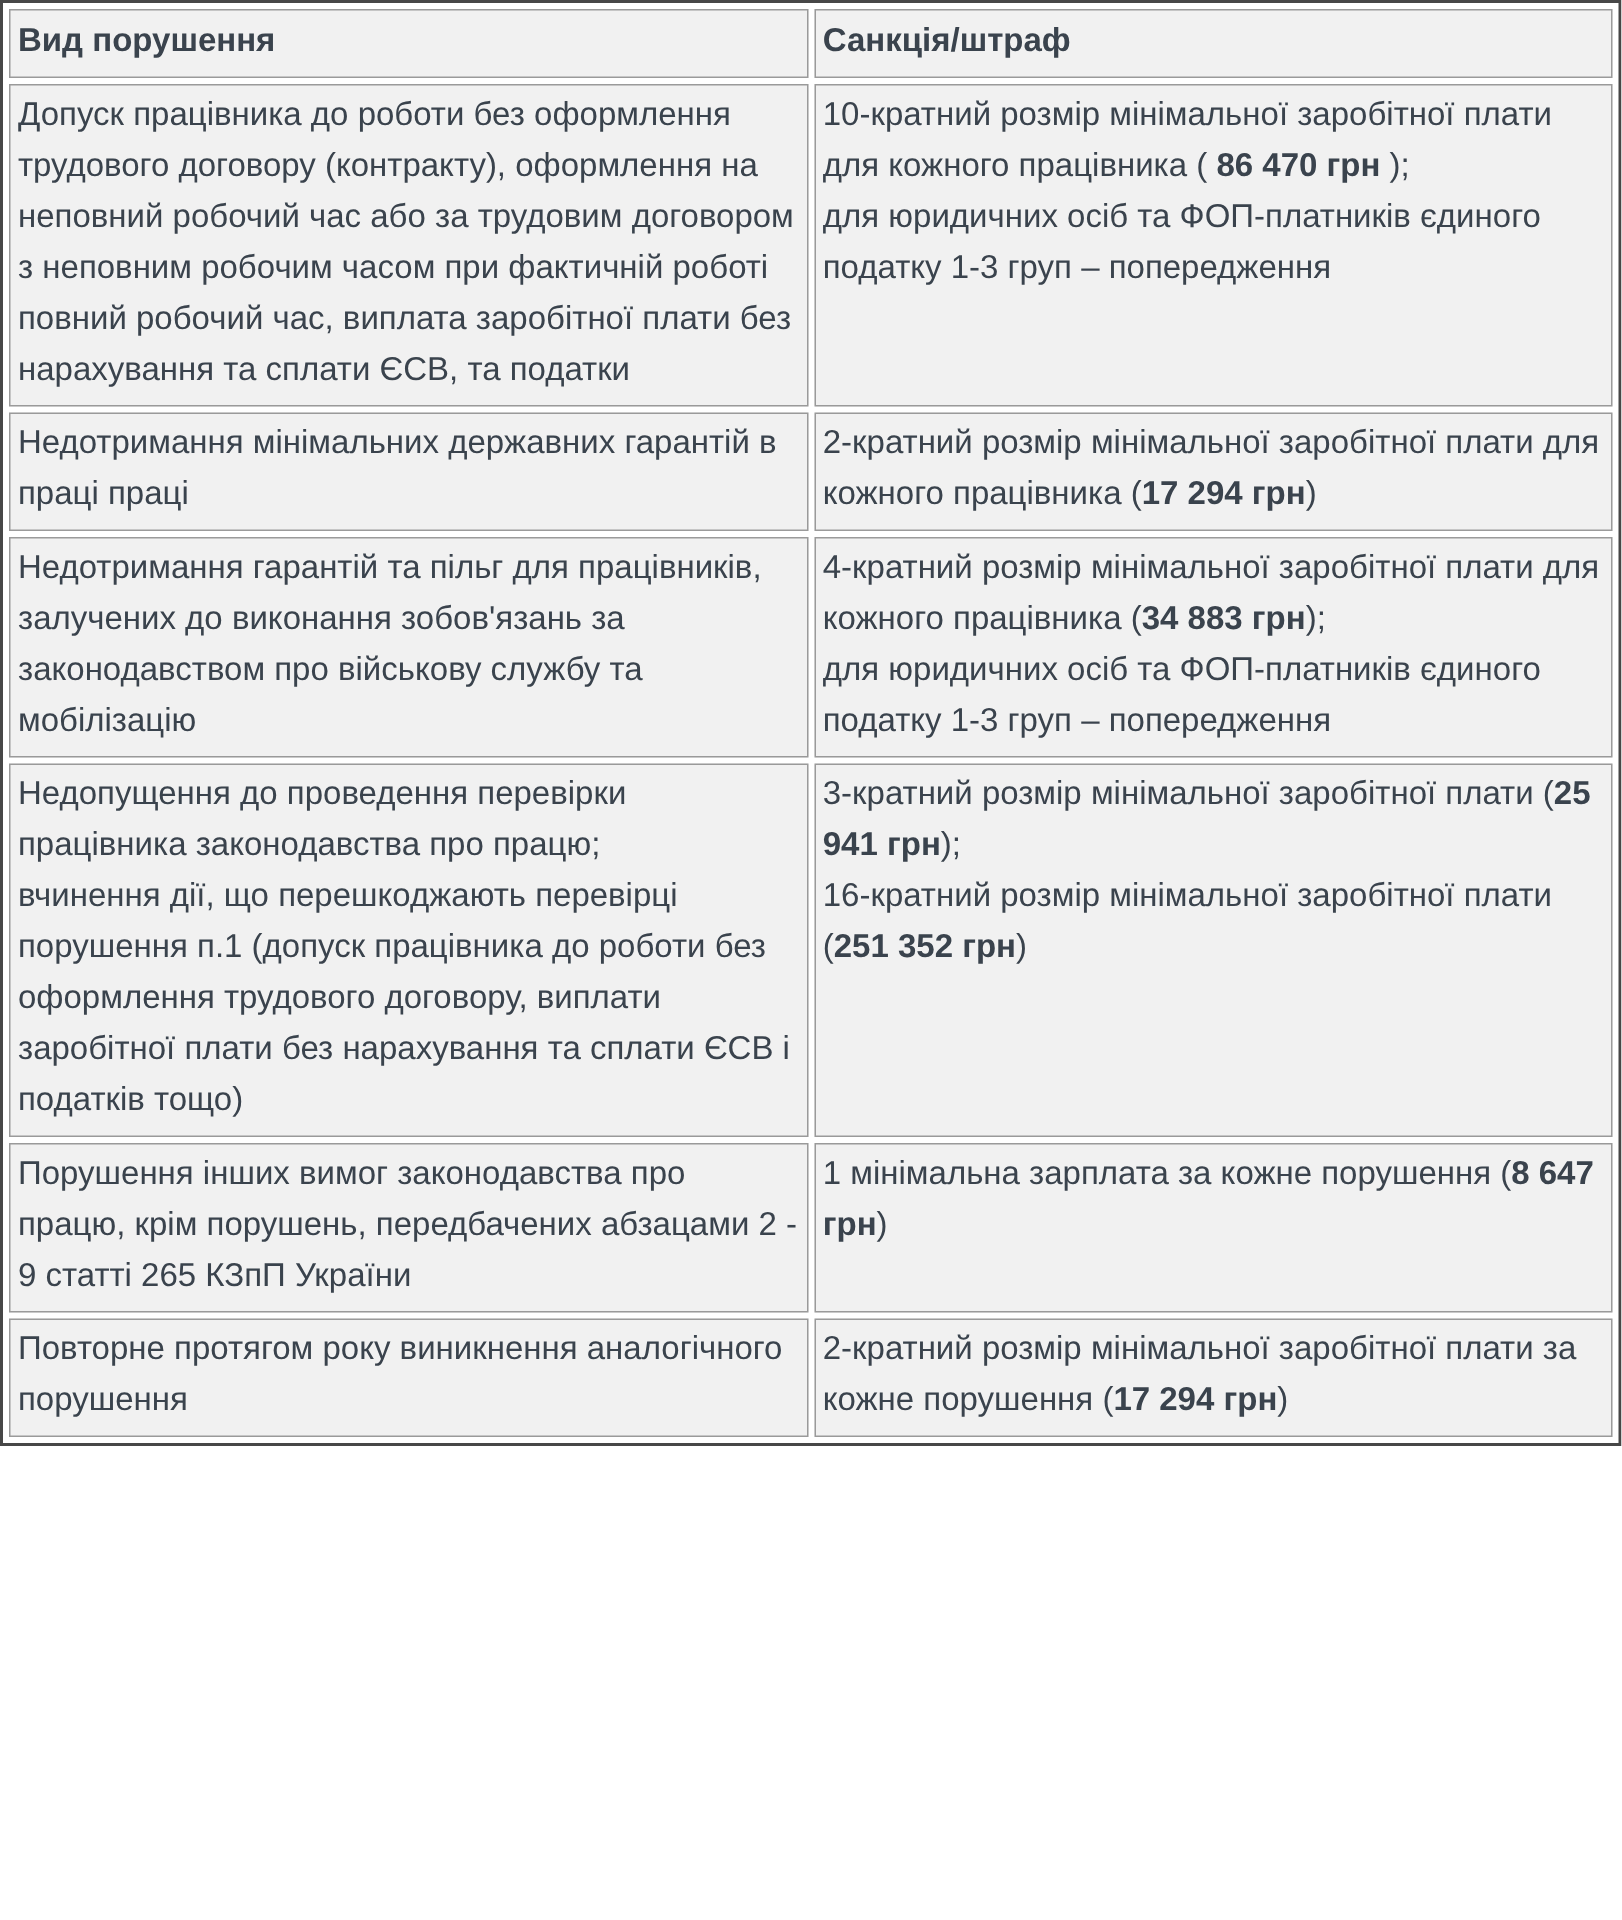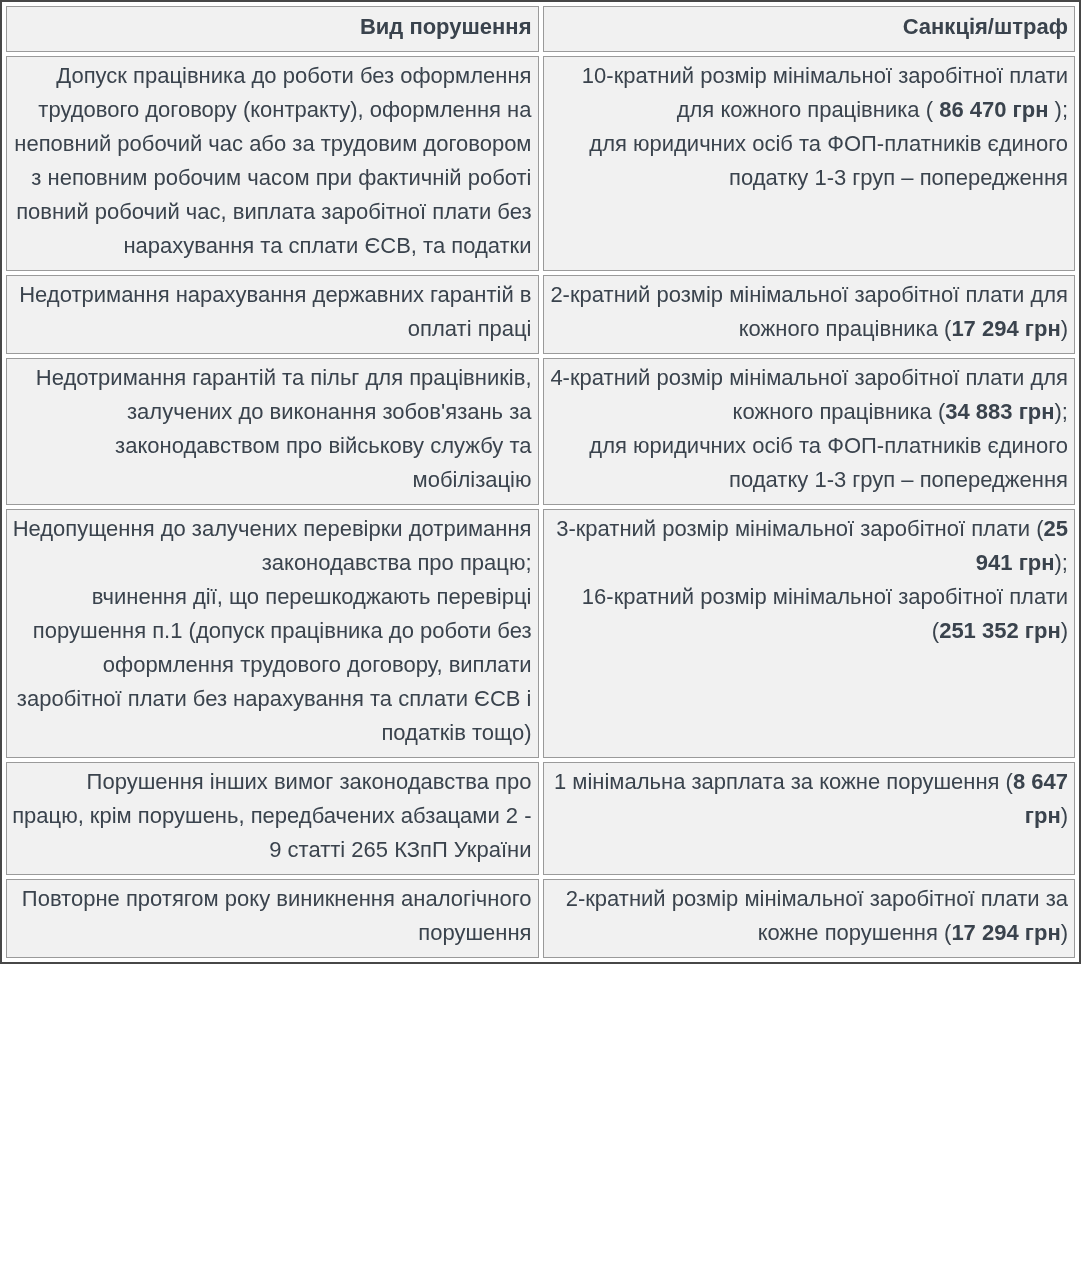--- a/index.html
+++ b/index.html
@@ -26,21 +26,21 @@
     border-collapse: separate;
     border-spacing: 4px;
     border: 2px solid var(--outer-border);
     table-layout: fixed;
   }
   th, td {
     width: 50%;
     background: var(--cell-bg);
     border: 1px solid var(--cell-border);
     vertical-align: top;
-    text-align: right;
+    text-align: left;
     color: var(--text-color);
     font-size: 22px;
     line-height: 34px;
     padding: 2px 6px 7px 5px;
   }
   th {
     font-weight: 700;
     height: 44px;
     padding-top: 3px;
   }
@@ -69,38 +69,38 @@
           <td>
             <p>Допуск працівника до роботи без оформлення трудового договору (контракту), оформлення на неповний робочий час або за трудовим договором з неповним робочим часом при фактичній роботі повний робочий час, виплата заробітної плати без нарахування та сплати ЄСВ, та податки</p>
           </td>
           <td>
             <p>10-кратний розмір мінімальної заробітної плати для кожного працівника ( <b>86 470 грн</b> );</p>
             <p>для юридичних осіб та ФОП-платників єдиного податку 1-3 груп – попередження</p>
           </td>
         </tr>
         <tr>
           <td>
-            <p>Недотримання нарахування державних гарантій в оплаті праці</p>
+            <p>Недотримання мінімальних державних гарантій в праці праці</p>
           </td>
           <td>
             <p>2-кратний розмір мінімальної заробітної плати для кожного працівника (<b>17 294 грн</b>)</p>
           </td>
         </tr>
         <tr>
           <td>
             <p>Недотримання гарантій та пільг для працівників, залучених до виконання зобов'язань за законодавством про військову службу та мобілізацію</p>
           </td>
           <td>
             <p>4-кратний розмір мінімальної заробітної плати для кожного працівника (<b>34 883 грн</b>);</p>
             <p>для юридичних осіб та ФОП-платників єдиного податку 1-3 груп – попередження</p>
           </td>
         </tr>
         <tr>
           <td>
-            <p>Недопущення до залучених перевірки дотримання законодавства про працю;</p>
+            <p>Недопущення до проведення перевірки працівника законодавства про працю;</p>
             <p>вчинення дії, що перешкоджають перевірці порушення п.1 (допуск працівника до роботи без оформлення трудового договору, виплати заробітної плати без нарахування та сплати ЄСВ і податків тощо)</p>
           </td>
           <td>
             <p>3-кратний розмір мінімальної заробітної плати (<b>25 941 грн</b>);</p>
             <p>16-кратний розмір мінімальної заробітної плати (<b>251 352 грн</b>)</p>
           </td>
         </tr>
         <tr>
           <td>
             <p>Порушення інших вимог законодавства про працю, крім порушень, передбачених абзацами 2 - 9 статті 265 КЗпП України</p>

